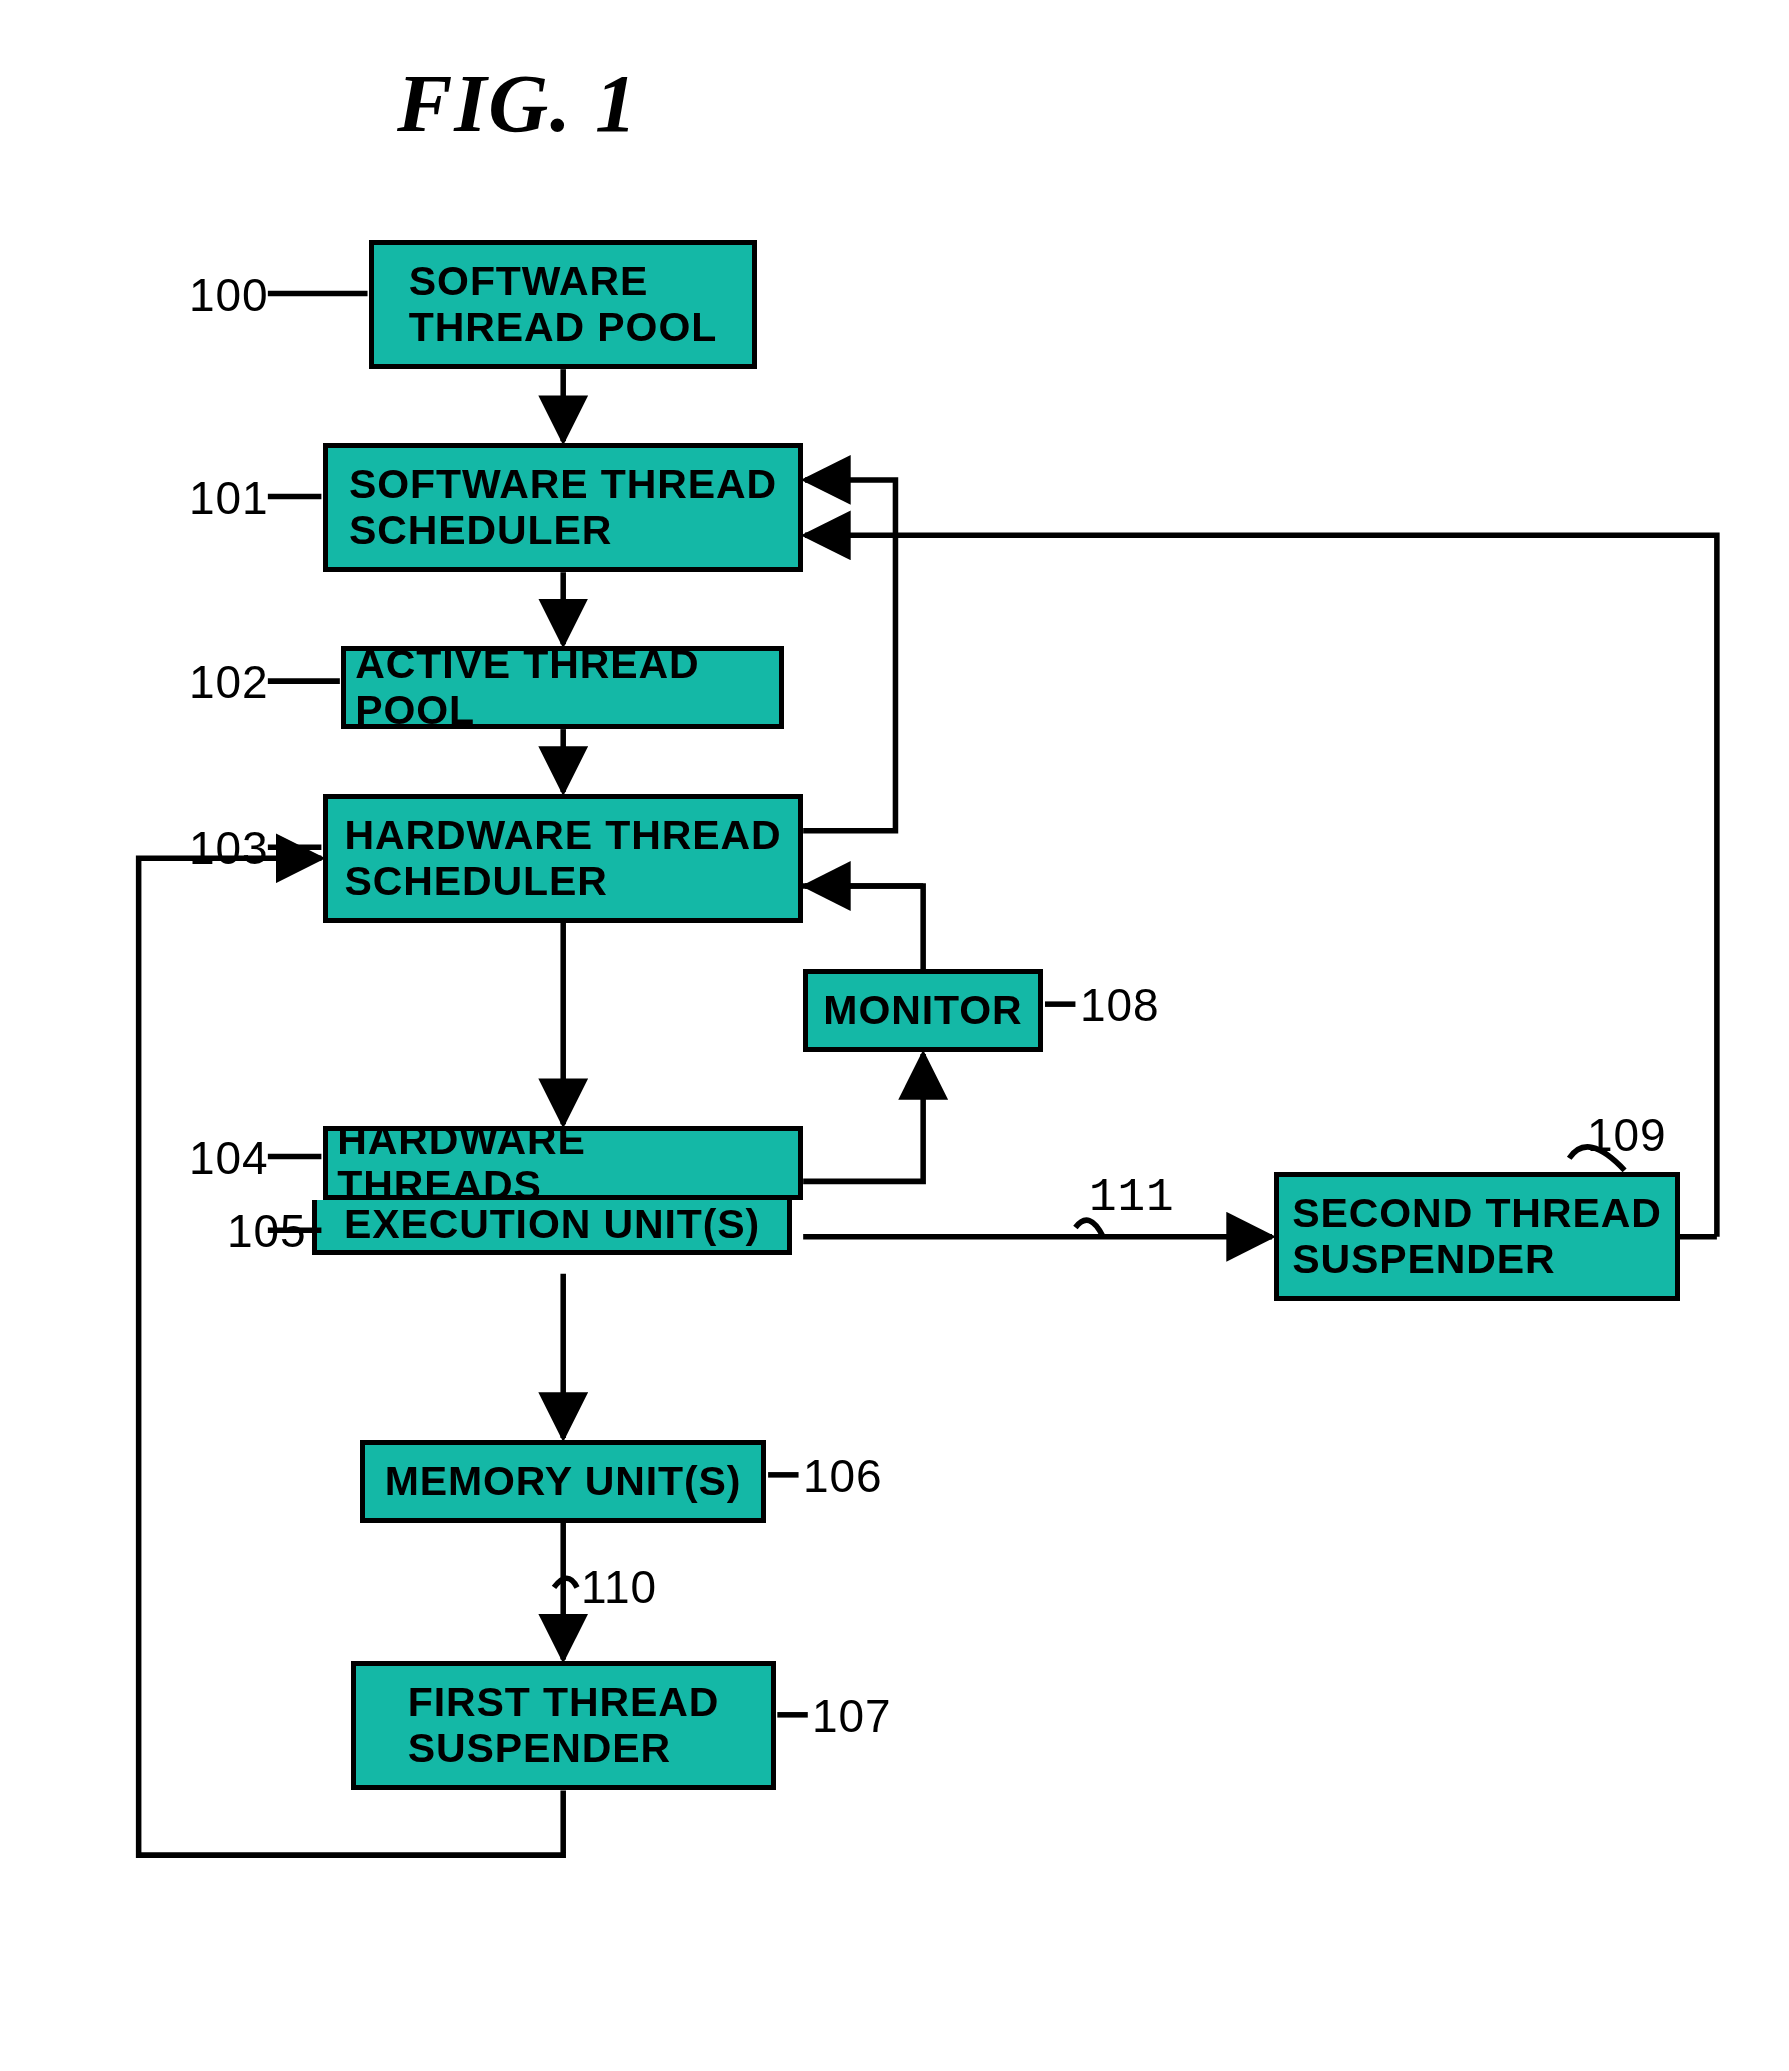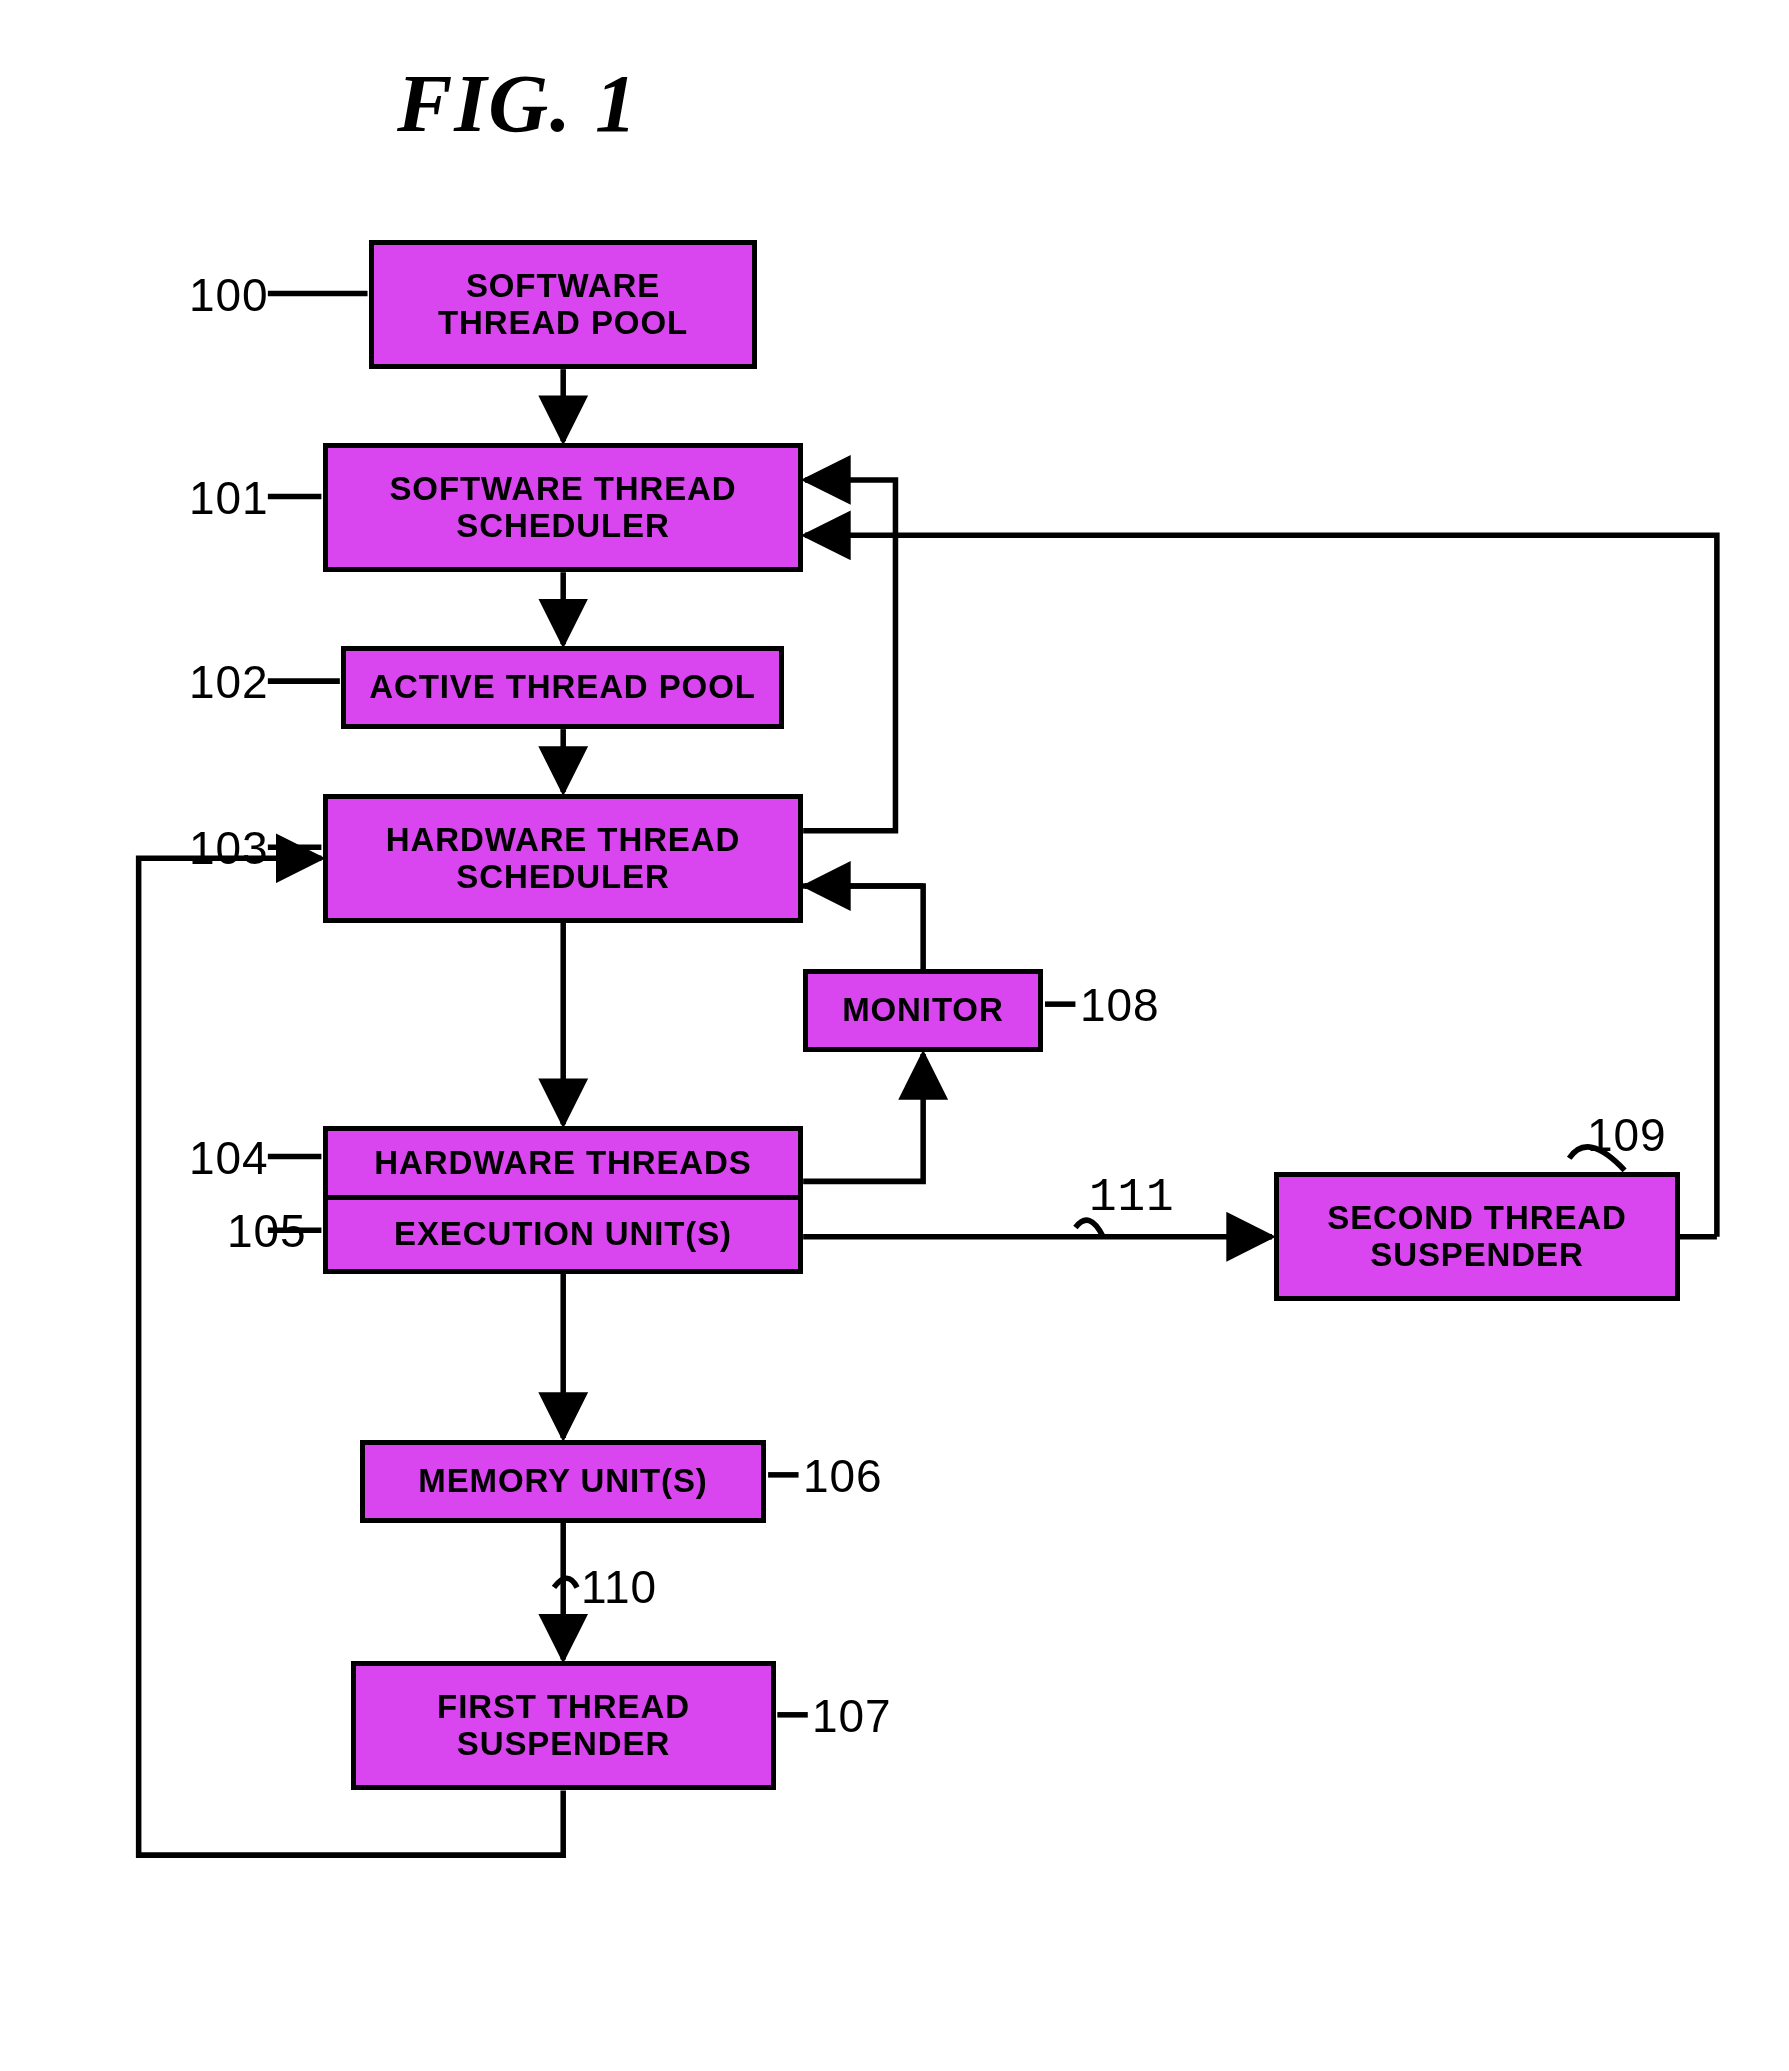--- a/index.html
+++ b/index.html
@@ -18,28 +18,27 @@
     position: absolute;
     font-style: italic;
     font-weight: bold;
     font-size: 83px;
     letter-spacing: 1.8px;
     font-family: "Times New Roman", serif;
   }
   .box {
     position: absolute;
     border: 5.5px solid #000;
-    background: #d946ef;
+    background: #14b8a6;
     display: flex;
     flex-direction: column;
     align-items: center;
     justify-content: center;
-    text-align: center;
     font-weight: 600;
-    font-size: 33px;
+    font-size: 41px;
     line-height: 1.1;
     padding: 3.7px 9.2px;
     box-sizing: border-box;
     font-family: "Arial Narrow", "Arial", sans-serif;
     letter-spacing: 0.9px;
   }
   .label {
     position: absolute;
     font-size: 46px;
     font-weight: 500;
@@ -64,21 +63,21 @@
 <div class="box" style="left:369px; top:240px; width:388px; height:129px;">SOFTWARE<br>THREAD POOL</div>
 
 <div class="box" style="left:323px; top:443px; width:480px; height:129px;">SOFTWARE THREAD<br>SCHEDULER</div>
 
 <div class="box" style="left:341px; top:646px; width:443px; height:83px;">ACTIVE THREAD POOL</div>
 
 <div class="box" style="left:323px; top:794px; width:480px; height:129px;">HARDWARE THREAD<br>SCHEDULER</div>
 
 <div class="box" style="left:323px; top:1126px; width:480px; height:74px;">HARDWARE THREADS</div>
 
-<div class="box" style="left:323px; top:1200px; width:480px; height:74px; border-top:none;">EXECUTION UNIT(S)</div>
+<div class="box" style="left:312px; top:1200px; width:480px; height:55px; border-top:none;">EXECUTION UNIT(S)</div>
 
 <div class="box" style="left:360px; top:1440px; width:406px; height:83px;">MEMORY UNIT(S)</div>
 
 <div class="box" style="left:351px; top:1661px; width:425px; height:129px;">FIRST THREAD<br>SUSPENDER</div>
 
 <div class="box" style="left:803px; top:969px; width:240px; height:83px;padding-left:9px;">MONITOR</div>
 
 <div class="box" style="left:1274px; top:1172px; width:406px; height:129px;">SECOND THREAD<br>SUSPENDER</div>
 
 <div class="label" style="left:189px; top:268px;">100</div>

